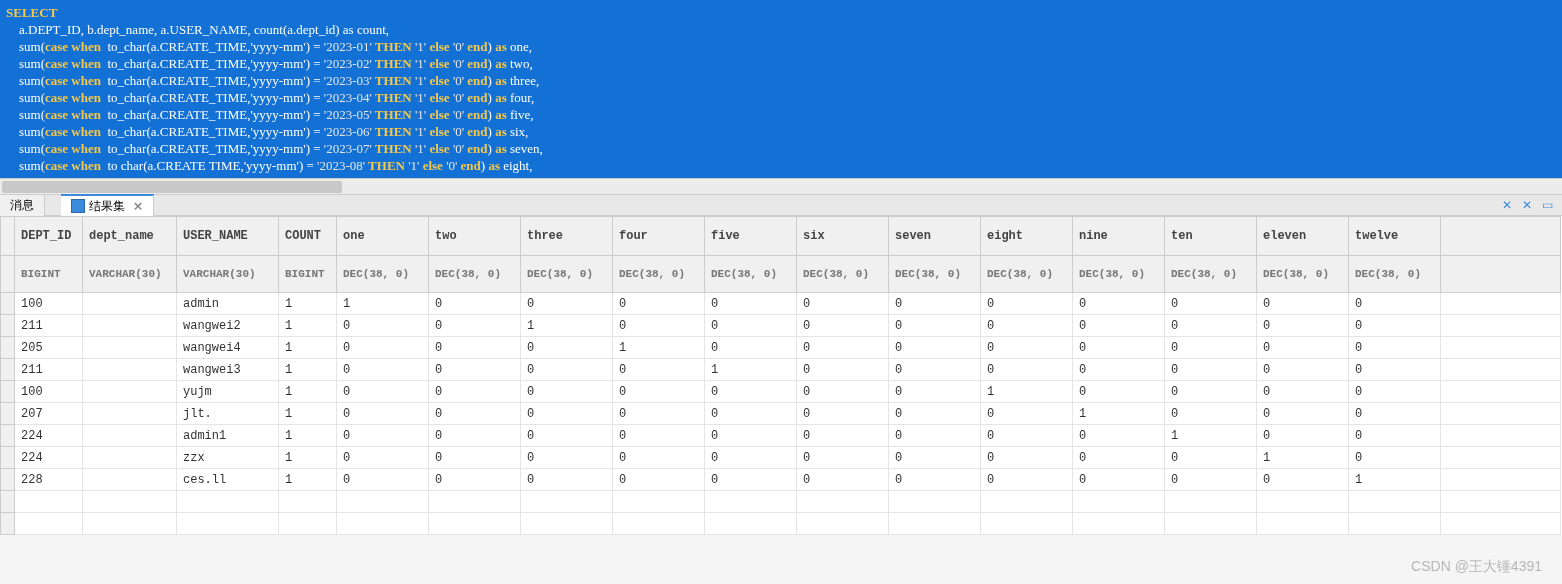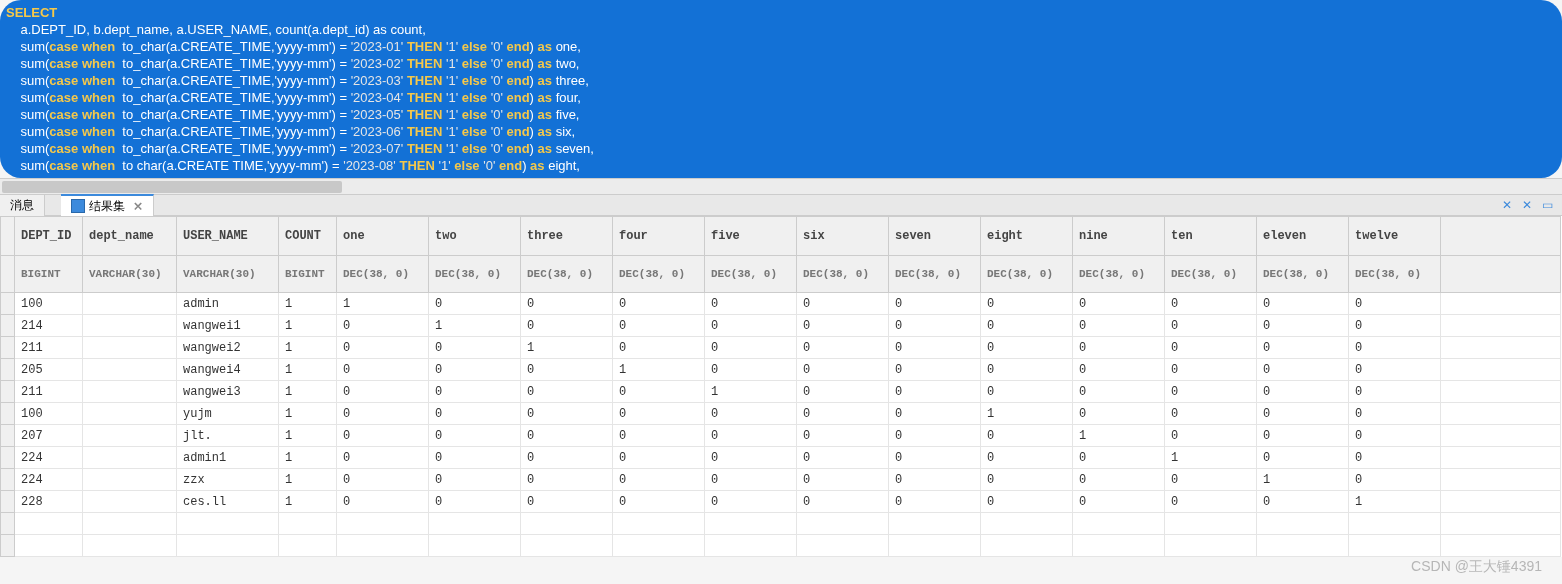--- a/index.html
+++ b/index.html
@@ -2,27 +2,26 @@
 <html><head>
 <meta charset="utf-8">
 <style>
   * { box-sizing: border-box; margin: 0; padding: 0; }
   body { font-family: "Microsoft YaHei", Arial, sans-serif; font-size: 12px; background: #f5f5f5; width: 1562px; }
   
   .sql-editor {
     background: #1371D6;
     color: #fff;
     padding: 4px 6px;
-    font-family: Liberation Sans, sans-serif;
+    font-family: Liberation Serif, serif;
     font-size: 13px;
     line-height: 17px;
     white-space: pre;
     overflow-x: auto;
     height: 178px;
-    border-radius: 21px;
   }
   .kw { color: #F5C84A; font-weight: bold; }
   .str { color: #e5e5e5; }
   
   .scroll-area { background: #ECECEC; height: 16px; border-top: 1px solid #ccc; position: relative; }
   .scroll-thumb { position: absolute; left: 2px; top: 2px; height: 12px; width: 340px; background: #c8c8c8; border-radius: 2px; }
   
   .tabs-bar { display: flex; align-items: center; background: #E8E8E8; border-top: 1px solid #ccc; border-bottom: 1px solid #ccc; height: 22px; gap: 16px; }
   .tab { padding: 2px 10px; border-right: 1px solid #ccc; display: flex; align-items: center; gap: 4px; cursor: pointer; background: #f0f0f0; }
   .tab.active { background: #ffffff; border-top: 2px solid #3c8adc; }
@@ -141,40 +140,20 @@
           <td>0</td>
           <td>0</td>
           <td>0</td>
           <td>0</td>
           <td>0</td>
           <td>0</td>
           <td></td>
         </tr>
         <tr>
           <td class="row-handle"></td>
-          <td>214</td>
-          <td class="blur"></td>
-          <td>wangwei1</td>
-          <td>1</td>
-          <td>0</td>
-          <td>1</td>
-          <td>0</td>
-          <td>0</td>
-          <td>0</td>
-          <td>0</td>
-          <td>0</td>
-          <td>0</td>
-          <td>0</td>
-          <td>0</td>
-          <td>0</td>
-          <td>0</td>
-          <td></td>
-        </tr>
-        <tr>
-          <td class="row-handle"></td>
           <td>211</td>
           <td class="blur"></td>
           <td>wangwei2</td>
           <td>1</td>
           <td>0</td>
           <td>0</td>
           <td>1</td>
           <td>0</td>
           <td>0</td>
           <td>0</td>

